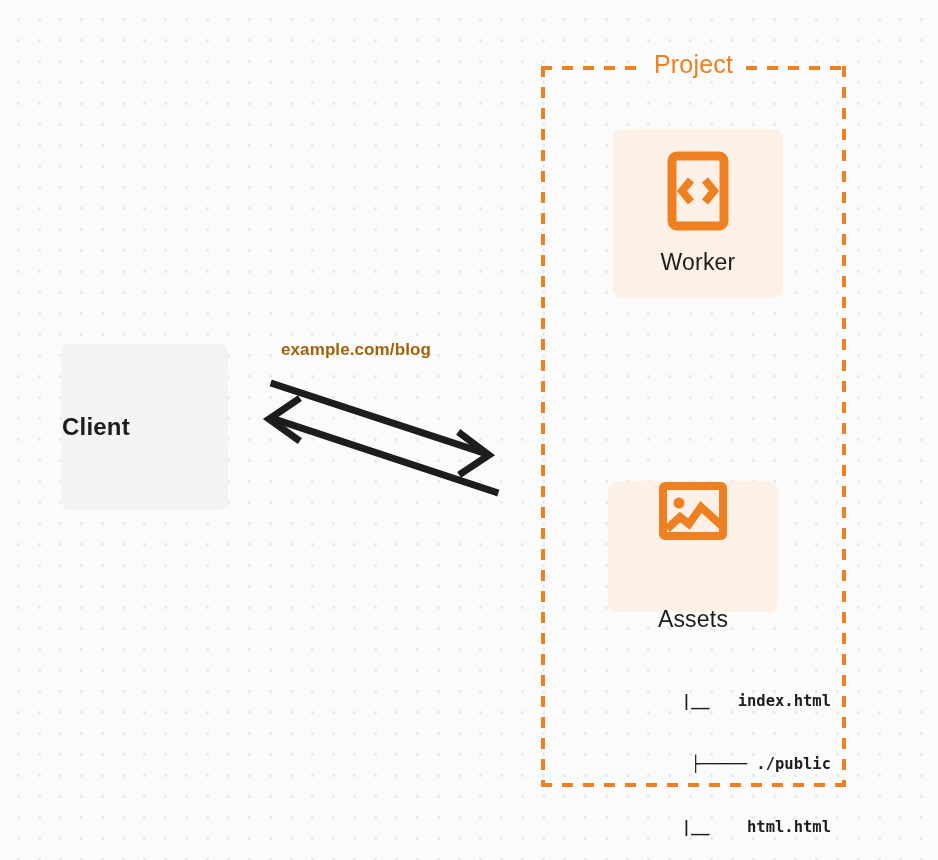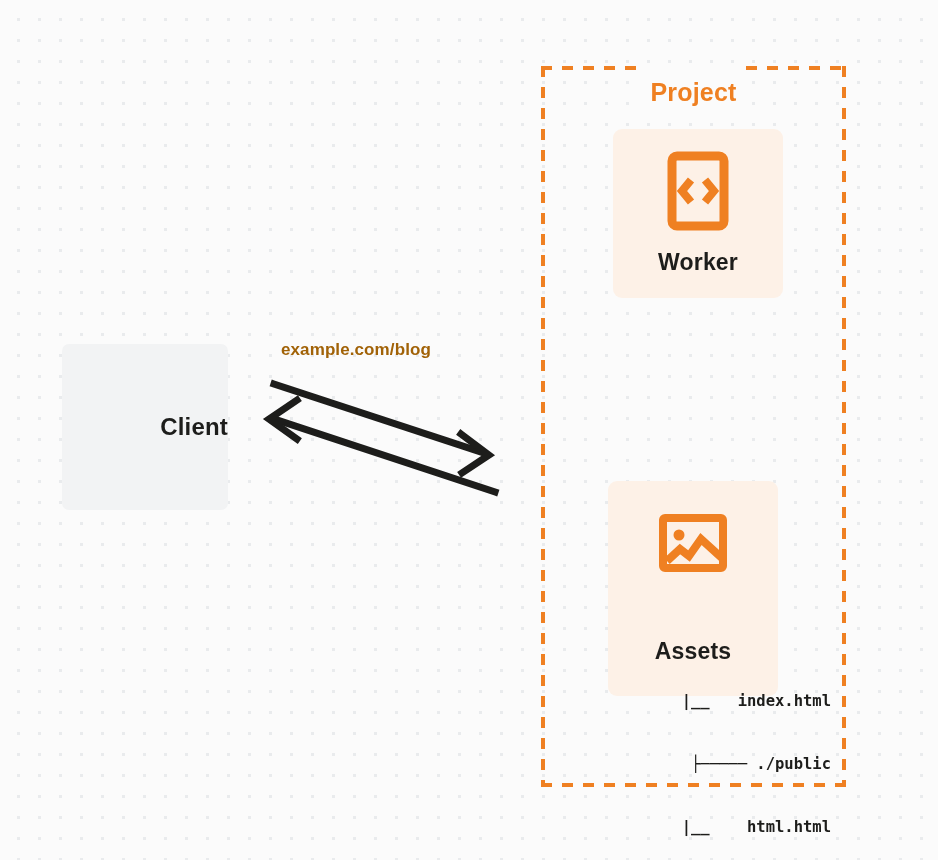--- a/index.html
+++ b/index.html
@@ -28,21 +28,21 @@
   .client-box {
     position: absolute;
     left: 62px;
     top: 344px;
     width: 166px;
     height: 166px;
     background: #f2f3f4;
     border-radius: 7px;
     display: flex;
     align-items: center;
-    justify-content: flex-end;
+    justify-content: flex-start;
   }
   .client-label {
     font-size: 24px;
     font-weight: bold;
     color: #1d1d1b;
     letter-spacing: 0.2px;
   }
 
   
   .project-box {
@@ -82,24 +82,23 @@
 
   .project-title {
     position: absolute;
     top: -16px;
     left: 50%;
     transform: translateX(-50%);
     padding: 0 7px;
     background: #fbfbfb;
     color: #ef8022;
     font-size: 25px;
-    font-weight: bold;
+    font-weight: normal;
     letter-spacing: 0.2px;
     white-space: nowrap;
-    margin-top: 28px;
   }
 
   
   .card {
     position: absolute;
     width: 170px;
     background: #fdf1e7;
     border-radius: 9px;
     display: flex;
     flex-direction: column;
@@ -108,31 +107,31 @@
   .card-worker {
     left: 72px;
     top: 63px;
     height: 169px;
     padding-top: 0;
     justify-content: center;
   }
   .card-assets {
     left: 67px;
     top: 415px;
-    height: 215px;
-    justify-content: center;
+    height: 131px;
+    justify-content: space-between;
     gap: 47px;
   }
   .card-icon {
     display: block;
     margin-bottom: 14px;
   }
   .card-label {
     font-size: 23px;
-    font-weight: bold;
+    font-weight: normal;
     color: #1d1d1b;
     letter-spacing: 0.2px;
   }
 
   
   .file-tree {
     position: absolute;
     left: 45px;
     top: 583px;
     width: 245px;

